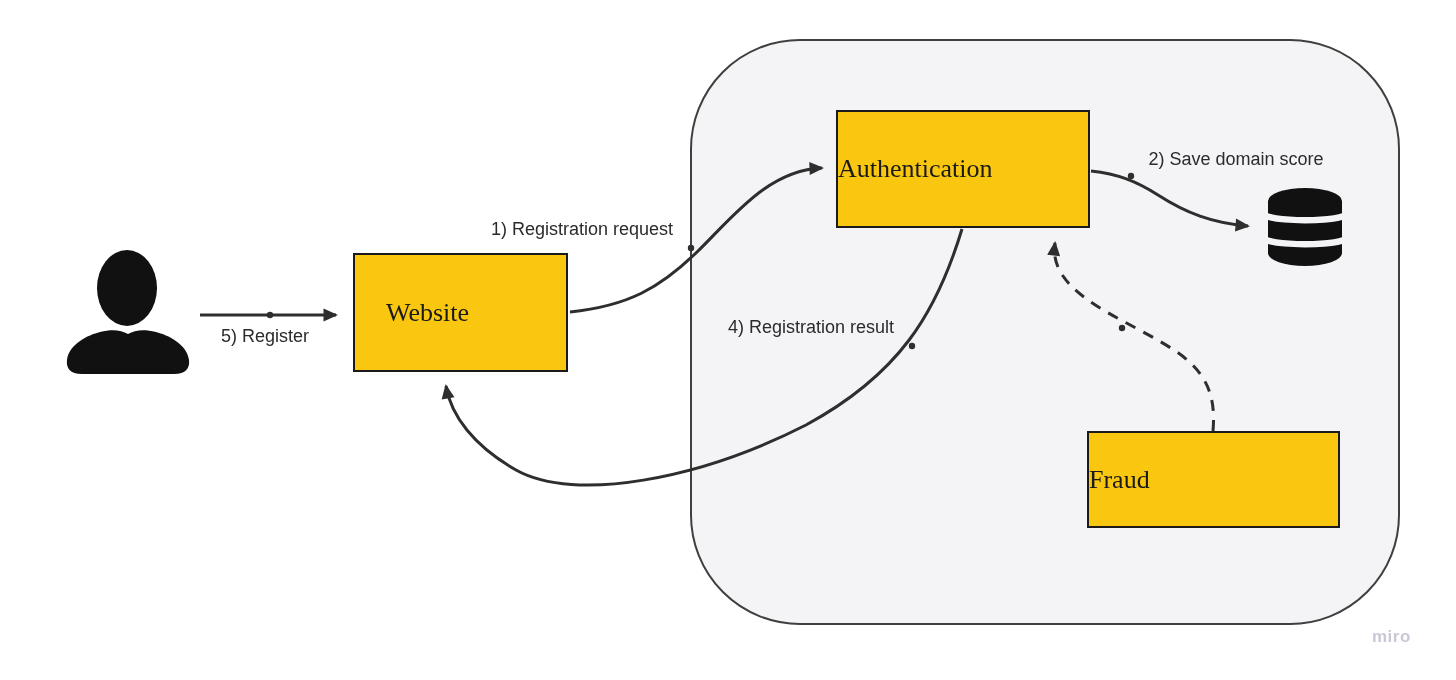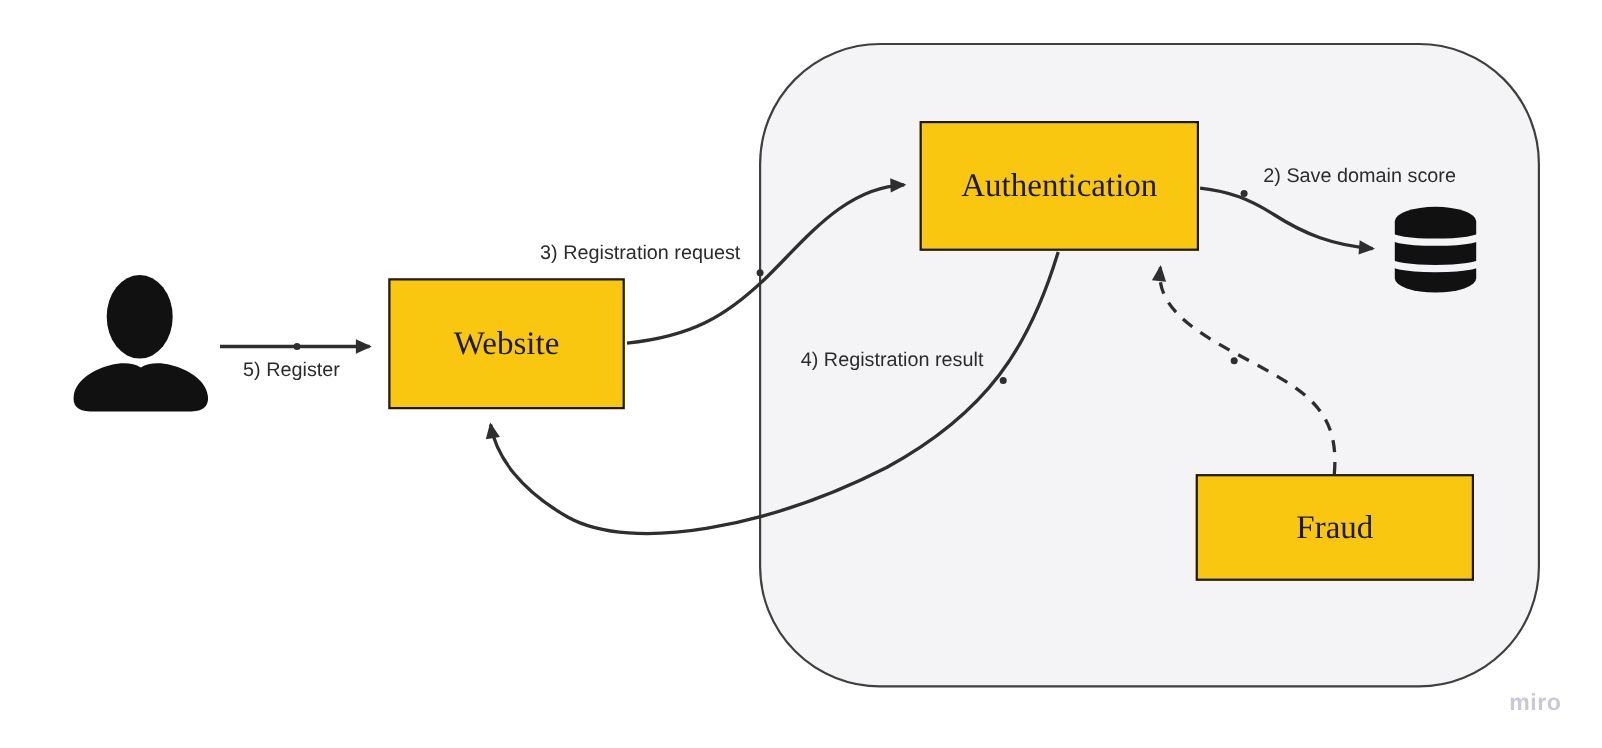--- a/index.html
+++ b/index.html
@@ -36,27 +36,26 @@
     z-index: 2;
   }
   
   .node {
     position: absolute;
     background: #FAC710;
     border: 2px solid #1a1a1a;
     box-sizing: border-box;
     display: flex;
     align-items: center;
-    justify-content: center;
     font-family: "Liberation Serif", "DejaVu Serif", serif;
-    font-size: 30px;
+    font-size: 26px;
     color: #1a1a1a;
     z-index: 3;
   }
-  .node-website { left: 353px; top: 253px; width: 215px; height: 119px; }
+  .node-website { left: 353px; top: 253px; width: 215px; height: 119px; padding-left: 31px; }
   .node-auth    { left: 836px; top: 110px; width: 254px; height: 118px; }
   .node-fraud   { left: 1087px; top: 431px; width: 253px; height: 97px; }
   
   .edge-label {
     position: absolute;
     transform: translateX(-50%);
     white-space: nowrap;
     font-size: 18px;
     line-height: 20px;
     color: #2b2b2b;
@@ -66,21 +65,21 @@
   .label-register   { left: 265px;  top: 326px; }
   .label-request    { left: 582px;  top: 219px; }
   .label-score      { left: 1236px; top: 149px; }
   .label-result     { left: 811px;  top: 317px; }
   .label-event      { left: 1247px; top: 300px; }
   
   .watermark {
     position: absolute;
     left: 1372px;
     top: 627px;
-    font-size: 21px;
+    font-size: 17px;
     font-weight: 600;
     letter-spacing: 0.5px;
     color: #c8c8d6;
     z-index: 5;
   }
 </style>
 </head>
 <body>
 
 <div class="canvas">
@@ -128,19 +127,19 @@
     <span>Website</span>
   </div>
   <div class="node node-auth">
     <span>Authentication</span>
   </div>
   <div class="node node-fraud">
     <span>Fraud</span>
   </div>
 
   <div class="edge-label label-register">5) Register</div>
-  <div class="edge-label label-request">3) Registration request</div>
+  <div class="edge-label label-request">1) Registration request</div>
   <div class="edge-label label-score">2) Save domain score</div>
   <div class="edge-label label-result">4) Registration result</div>
 
   <div class="watermark">miro</div>
 
 </div>
 
 </body></html>

